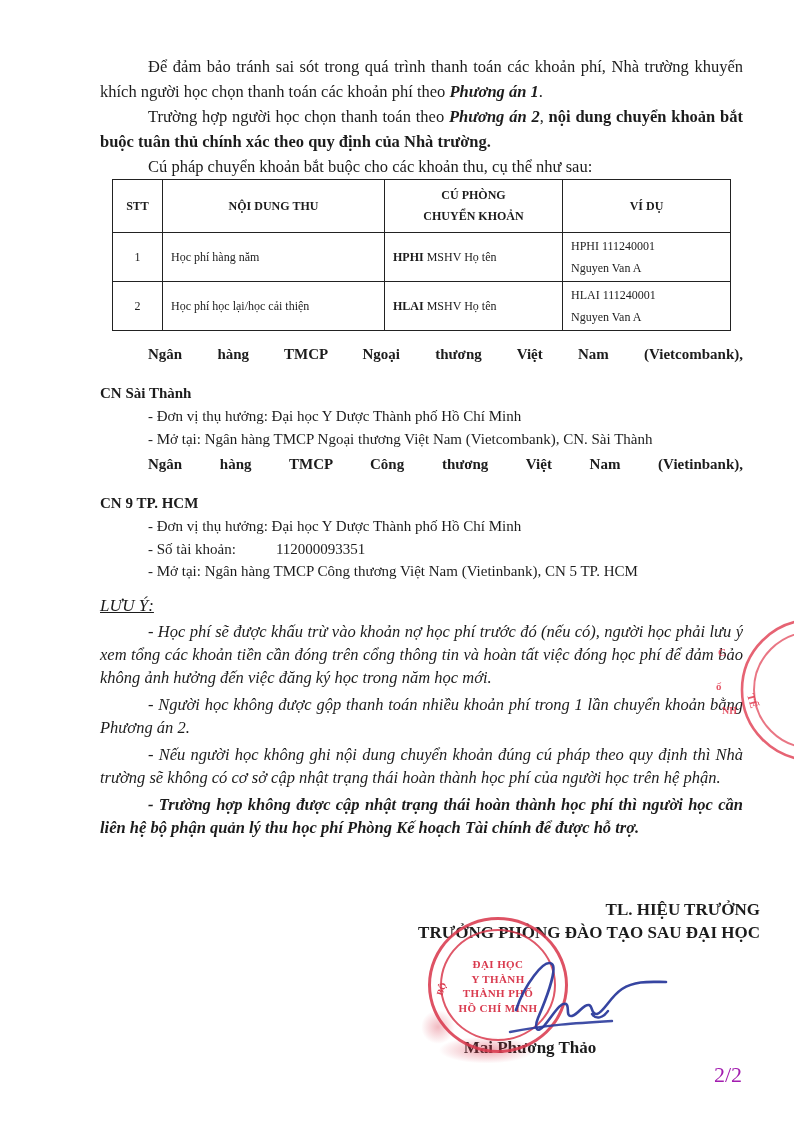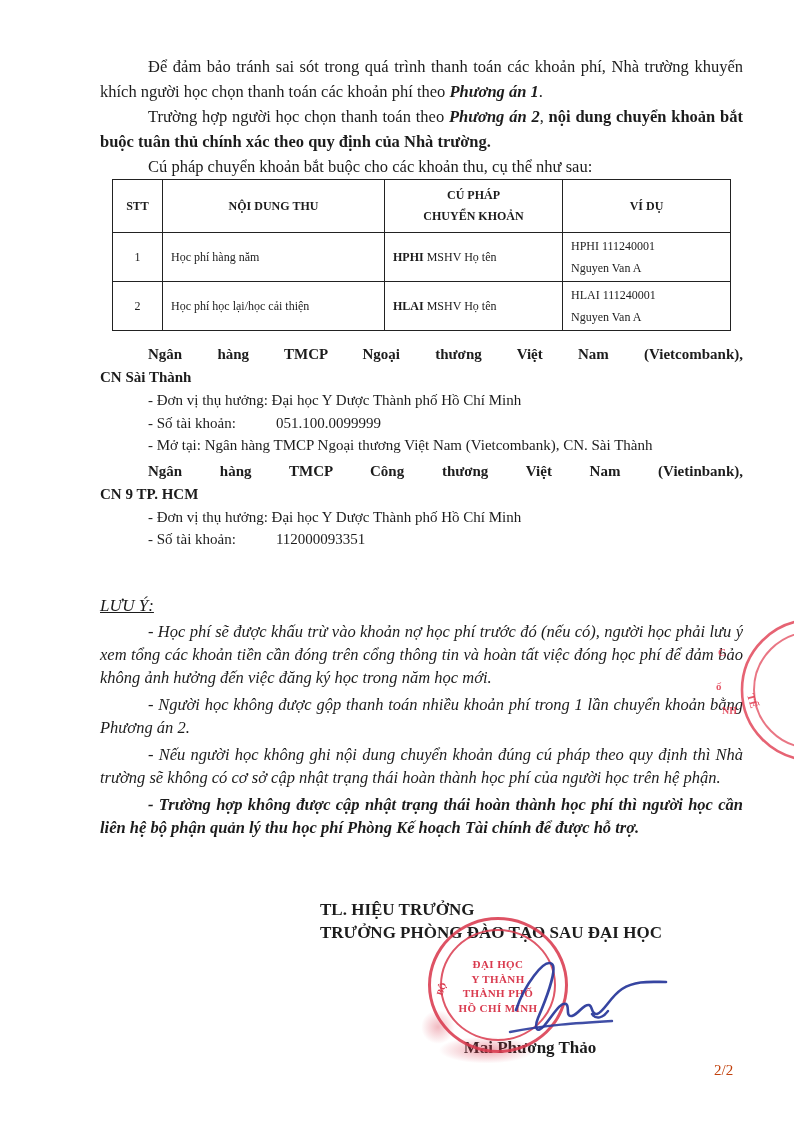--- a/index.html
+++ b/index.html
@@ -20,32 +20,32 @@
   .fee-table th { font-weight:bold; text-align:center; height:48px; line-height:21px; }
   .col-stt { width:50px; } .col-content { width:222px; } .col-syntax { width:178px; } .col-example { width:168px; }
   .fee-table td { height:44px; line-height:22px; }
   .td-stt { text-align:center; }
   .td-content { text-align:justify; }
   .td-example div { line-height:22px; }
   
   .banks { position:absolute; left:100px; top:343px; width:643px; font-size:15px; line-height:23px; }
   .bank { margin:0 0 3px 0; }
   .bank-name1 { display:block; font-weight:bold; text-indent:48px; text-align:justify; text-align-last:justify; }
-  .bank-name2 { display:block; font-weight:bold; }
+  .bank-name2 { display:block; font-weight:bold;margin-top:16px; }
   .bank-detail { display:block; padding-left:48px; white-space:nowrap; line-height:22.5px; }
   .acct-num { margin-left:40px; }
   
   .notes { position:absolute; left:100px; top:594px; width:643px; font-size:16.5px; line-height:23px; }
   .notes-heading { font-weight:normal; font-style:italic; text-decoration:underline; margin:0 0 3px 0; font-size:17px; }
   .note { margin:0 0 4px 0; text-align:justify; text-indent:48px; font-style:italic; }
   .note-bold { font-weight:bold; }
   
-  .sig-titles { position:absolute; left:320px; top:898px; width:440px; text-align:left; font-weight:bold; font-size:17px; line-height:23px; }
+  .sig-titles { position:absolute; left:320px; top:898px; width:440px; text-align:right; font-weight:bold; font-size:17px; line-height:23px; }
   .signer-name { position:absolute; left:415px; top:1038px; width:230px; text-align:center; font-weight:bold; font-size:17px; }
-  .page-number { position:absolute; left:714px; top:1062px; font-size:15px; color:#c2410c; }
+  .page-number { position:absolute; left:714px; top:1062px; font-size:22px; color:#a21caf; }
   
   .stamp { position:absolute; left:428px; top:917px; width:134px; height:130px;
            border:3px solid rgba(217,58,78,.88); border-radius:50%; z-index:2; }
   .stamp-inner { position:absolute; inset:9px; border:2px solid rgba(217,58,78,.85); border-radius:50%;
            text-align:center; padding-top:26px; box-sizing:border-box;
            font-weight:bold; font-size:11px; line-height:14.5px; color:#d93a4e; letter-spacing:.4px; }
   .stamp-side { position:absolute; left:4px; top:64px; font-size:9px; font-weight:bold; color:#d93a4e;
            transform:rotate(-72deg); }
   .stamp::after { content:""; position:absolute; left:6px; bottom:-14px; width:100px; height:28px;
            background:radial-gradient(ellipse at center, rgba(217,58,78,.45), rgba(217,58,78,0) 68%); }
@@ -69,21 +69,21 @@
     <colgroup>
         <col class="col-stt">
         <col class="col-content">
         <col class="col-syntax">
         <col class="col-example">
       </colgroup>
     <tbody>
         <tr>
       <th>STT</th>
       <th>NỘI DUNG THU</th>
-      <th><span>CÚ PHÁP</span><br><span>CHUYỂN KHOẢN</span></th>
+      <th><span>CÚ PHÒNG</span><br><span>CHUYỂN KHOẢN</span></th>
       <th>VÍ DỤ</th>
     </tr>
     <tr>
       <td class="td-stt">1</td>
       <td class="td-content">Học phí hàng năm</td>
       <td><span class="b">HPHI</span><span> MSHV Họ tên</span></td>
       <td class="td-example">
             <div>HPHI 111240001</div>
             <div>Nguyen Van A</div>
           </td>
@@ -98,28 +98,28 @@
           </td>
     </tr>
   </tbody>
     </table>
 
   <div class="banks">
     <div class="bank">
       <span class="bank-name1">Ngân hàng TMCP Ngoại thương Việt Nam (Vietcombank),</span>
       <span class="bank-name2">CN Sài Thành</span>
       <span class="bank-detail">- Đơn vị thụ hưởng: Đại học Y Dược Thành phố Hồ Chí Minh</span>
-      <span class="bank-detail"><span>- Số tài khoản:</span><span class="acct-num">051.100.0099999</span></span>
       <span class="bank-detail">- Mở tại: Ngân hàng TMCP Ngoại thương Việt Nam (Vietcombank), CN. Sài Thành</span>
     </div>
     <div class="bank">
       <span class="bank-name1">Ngân hàng TMCP Công thương Việt Nam (Vietinbank),</span>
       <span class="bank-name2">CN 9 TP. HCM</span>
       <span class="bank-detail">- Đơn vị thụ hưởng: Đại học Y Dược Thành phố Hồ Chí Minh</span>
       <span class="bank-detail"><span>- Số tài khoản:</span><span class="acct-num">112000093351</span></span>
+      <span class="bank-detail">- Mở tại: Ngân hàng TMCP Công thương Việt Nam (Vietinbank), CN 5 TP. HCM</span>
     </div>
   </div>
 
   <div class="notes">
     <p class="notes-heading">LƯU Ý:</p>
     <p class="note">- Học phí sẽ được khấu trừ vào khoản nợ học phí trước đó (nếu có), người học phải lưu ý xem tổng các khoản tiền cần đóng trên cổng thông tin và hoàn tất việc đóng học phí để đảm bảo không ảnh hưởng đến việc đăng ký học trong năm học mới.</p>
     <p class="note">- Người học không được gộp thanh toán nhiều khoản phí trong 1 lần chuyển khoản bằng Phương án 2.</p>
     <p class="note">- Nếu người học không ghi nội dung chuyển khoản đúng cú pháp theo quy định thì Nhà trường sẽ không có cơ sở cập nhật trạng thái hoàn thành học phí của người học trên hệ phận.</p>
     <p class="note note-bold">- Trường hợp không được cập nhật trạng thái hoàn thành học phí thì người học cần liên hệ bộ phận quản lý thu học phí Phòng Kế hoạch Tài chính để được hỗ trợ.</p>
   </div>

